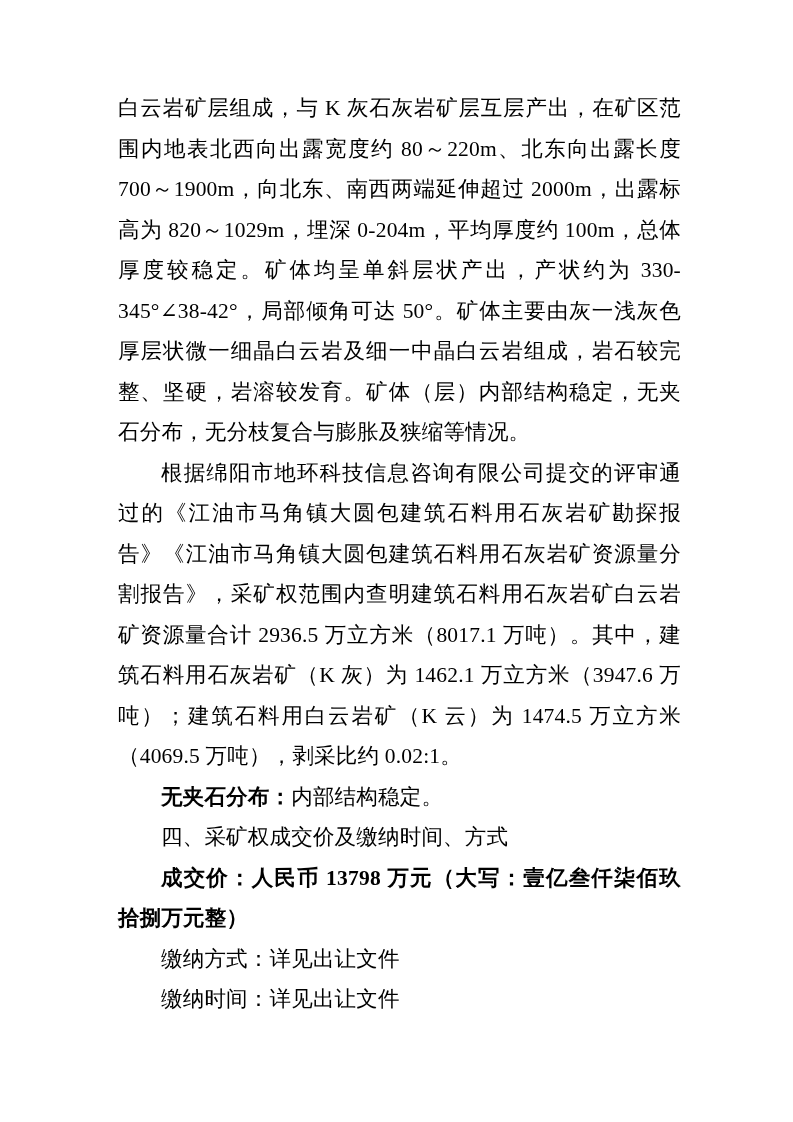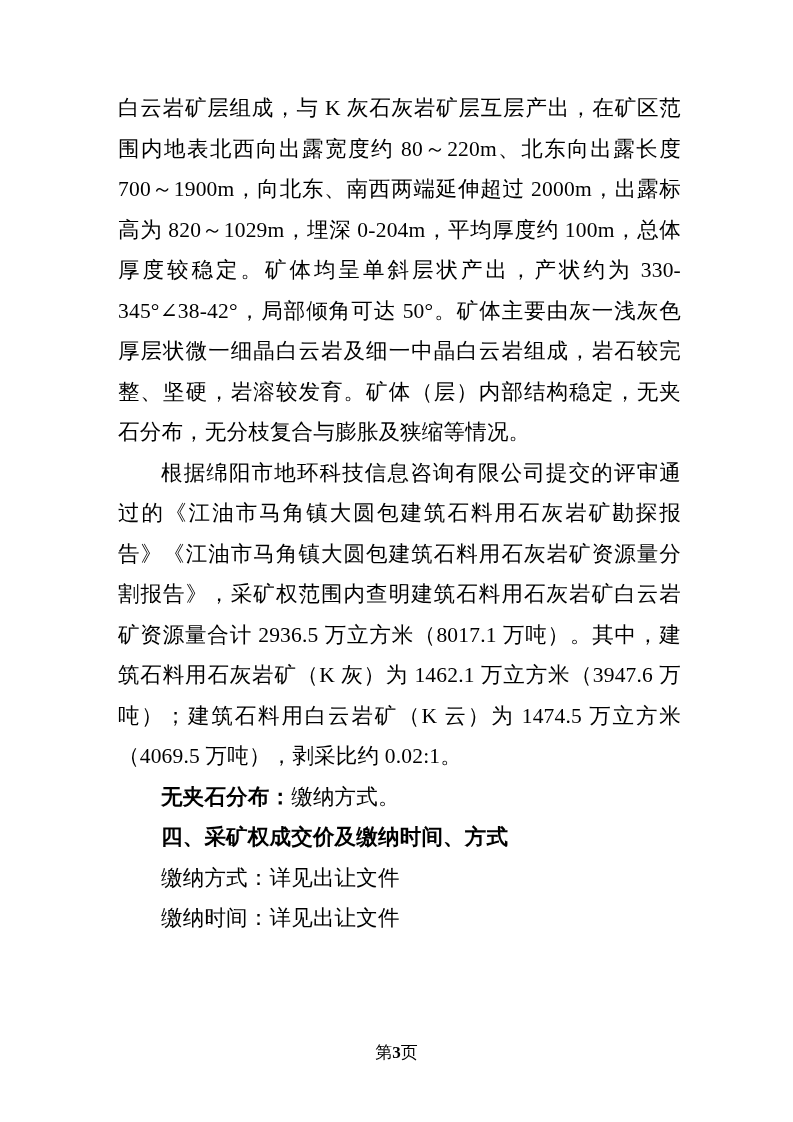--- a/index.html
+++ b/index.html
@@ -36,21 +36,21 @@
     padding: 0;
   }
   .indent {
     text-indent: 43px;
     font-family: Liberation Serif, serif;
   }
   .bold {
     font-weight: bold;
   }
   .heading {
-    font-weight: bold;
+    font-weight: normal;
     text-indent: 43px;
   }
   .footer {
     position: absolute;
     left: 0;
     right: 0;
     bottom: 58px;
     text-align: center;
     font-size: 17px;
     font-family: "Liberation Serif", "DejaVu Serif", serif;
@@ -65,34 +65,34 @@
 
 <div class="page">
 
   <div class="body-text">
 
     <p class="">白云岩矿层组成，与 K 灰石灰岩矿层互层产出，在矿区范围内地表北西向出露宽度约 80～220m、北东向出露长度 700～1900m，向北东、南西两端延伸超过 2000m，出露标高为 820～1029m，埋深 0-204m，平均厚度约 100m，总体厚度较稳定。矿体均呈单斜层状产出，产状约为 330-345°∠38-42°，局部倾角可达 50°。矿体主要由灰一浅灰色厚层状微一细晶白云岩及细一中晶白云岩组成，岩石较完整、坚硬，岩溶较发育。矿体（层）内部结构稳定，无夹石分布，无分枝复合与膨胀及狭缩等情况。</p>
 
     <p class="indent">根据绵阳市地环科技信息咨询有限公司提交的评审通过的《江油市马角镇大圆包建筑石料用石灰岩矿勘探报告》《江油市马角镇大圆包建筑石料用石灰岩矿资源量分割报告》，采矿权范围内查明建筑石料用石灰岩矿白云岩矿资源量合计 2936.5 万立方米（8017.1 万吨）。其中，建筑石料用石灰岩矿（K 灰）为 1462.1 万立方米（3947.6 万吨）；建筑石料用白云岩矿（K 云）为 1474.5 万立方米（4069.5 万吨），剥采比约 0.02:1。</p>
 
     <p class="indent">
-      <span class="bold">无夹石分布：</span><span>缴纳方式。</span>
+      <span class="bold">无夹石分布：</span><span>内部结构稳定。</span>
     </p>
 
 
     <p class="heading">四、采矿权成交价及缴纳时间、方式</p>
 
+    <p class="indent">
+      <span class="bold">成交价：</span><span class="bold">人民币 13798 万元（大写：壹亿叁仟柒佰玖拾捌万元整）</span>
+    </p>
 
     <p class="indent">
       <span>缴纳方式：</span><span>详见出让文件</span>
     </p>
 
     <p class="indent">
       <span>缴纳时间：</span><span>详见出让文件</span>
     </p>
 
   </div>
 
-  <div class="footer">
-    <span>第</span><span class="num">3</span><span>页</span>
-  </div>
 
 </div>
 
 </body></html>

